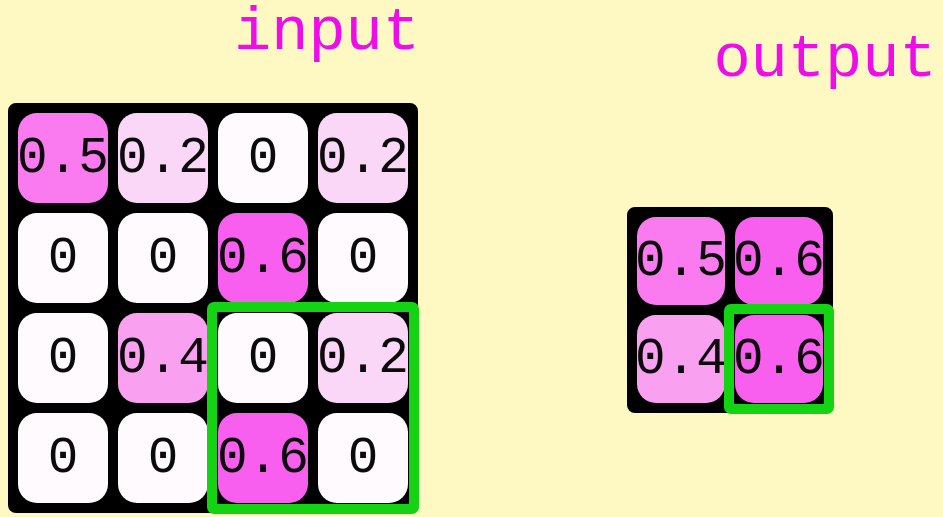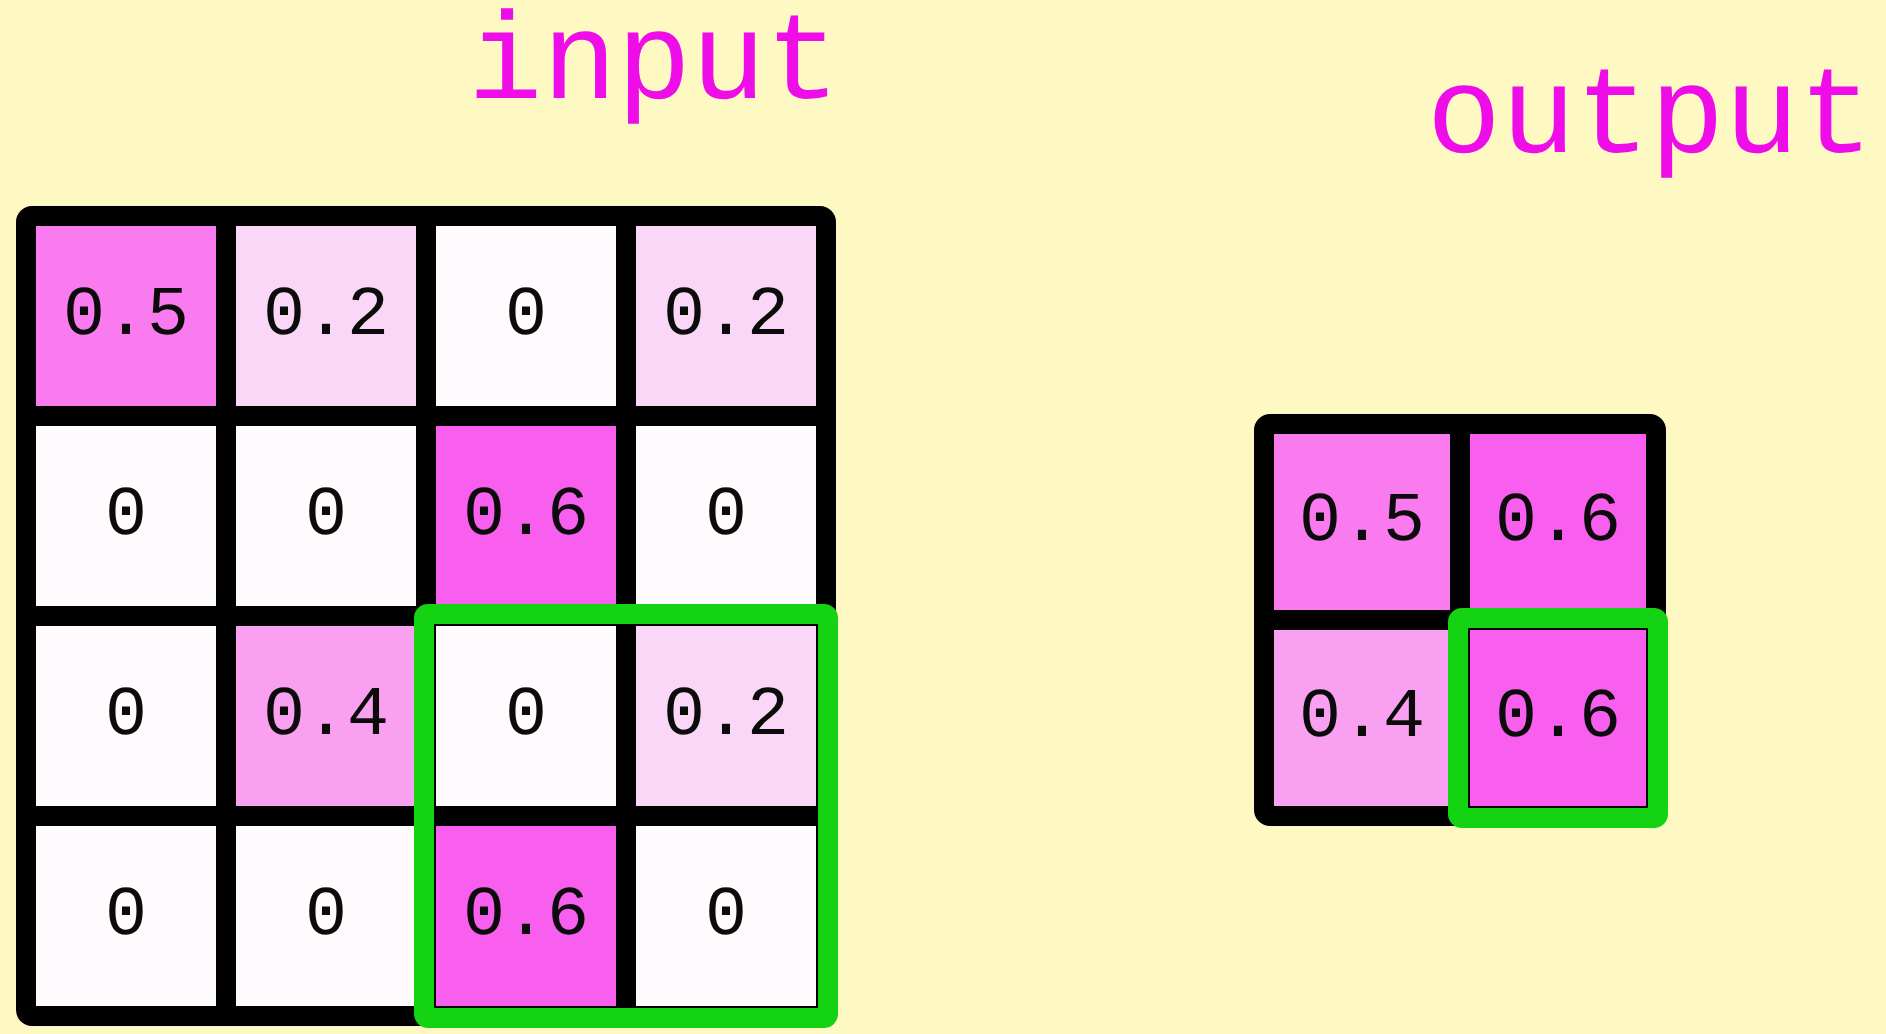--- a/index.html
+++ b/index.html
@@ -44,24 +44,25 @@
   #output-grid {
     left: 627px;
     top: 207px;
     grid-template-columns: repeat(2, 88px);
     grid-auto-rows: 88px;
   }
   .cell {
     display: flex;
     align-items: center;
     justify-content: center;
-    font-size: 35px;
+    font-size: 51px;
     line-height: 1;
     color: var(--text-color, #0B0B0B);
     background: #fff;
+    border-radius: 19px;
   }
   .highlight {
     position: absolute;
     box-sizing: border-box;
     border: 10px solid var(--highlight-color, #14D312);
     border-radius: 7px;
     pointer-events: none;
   }
   #input-highlight {
     left: 207px;

